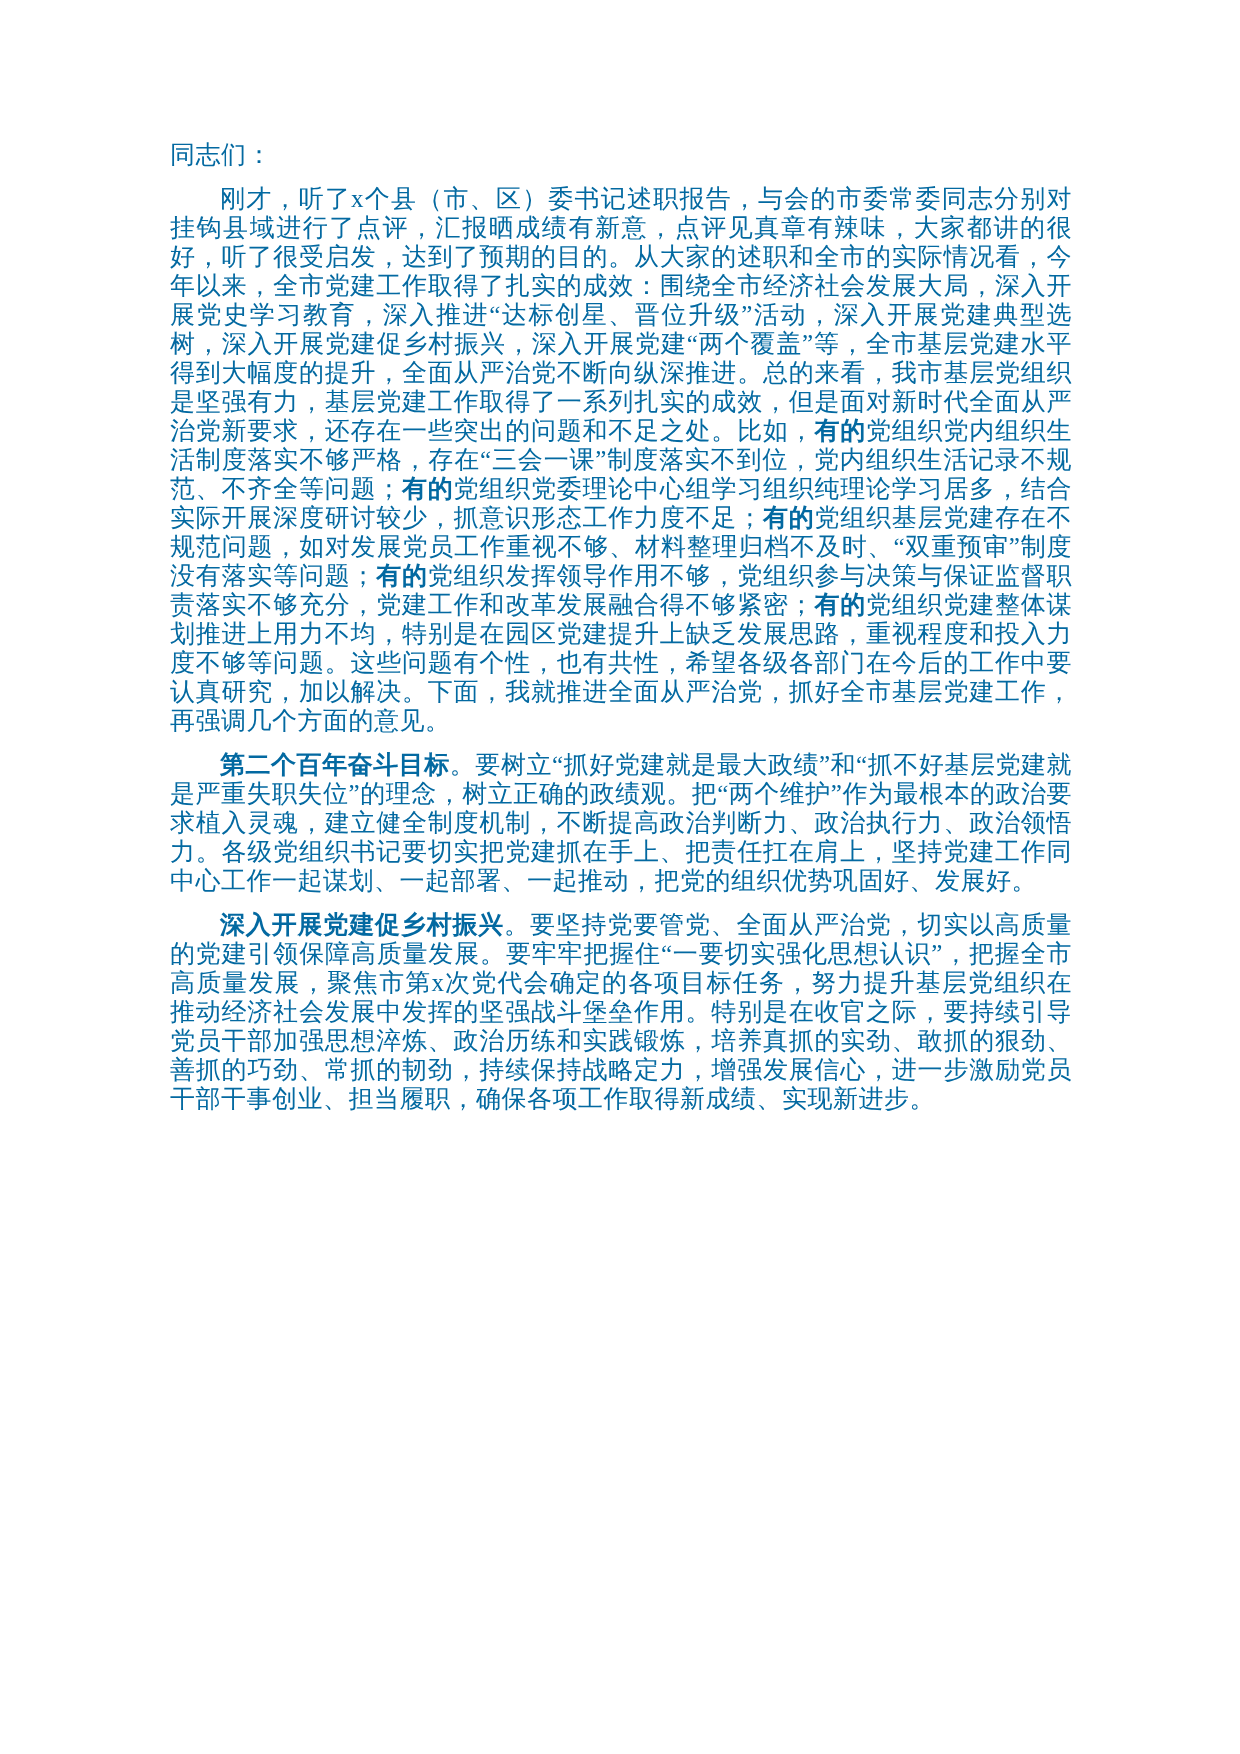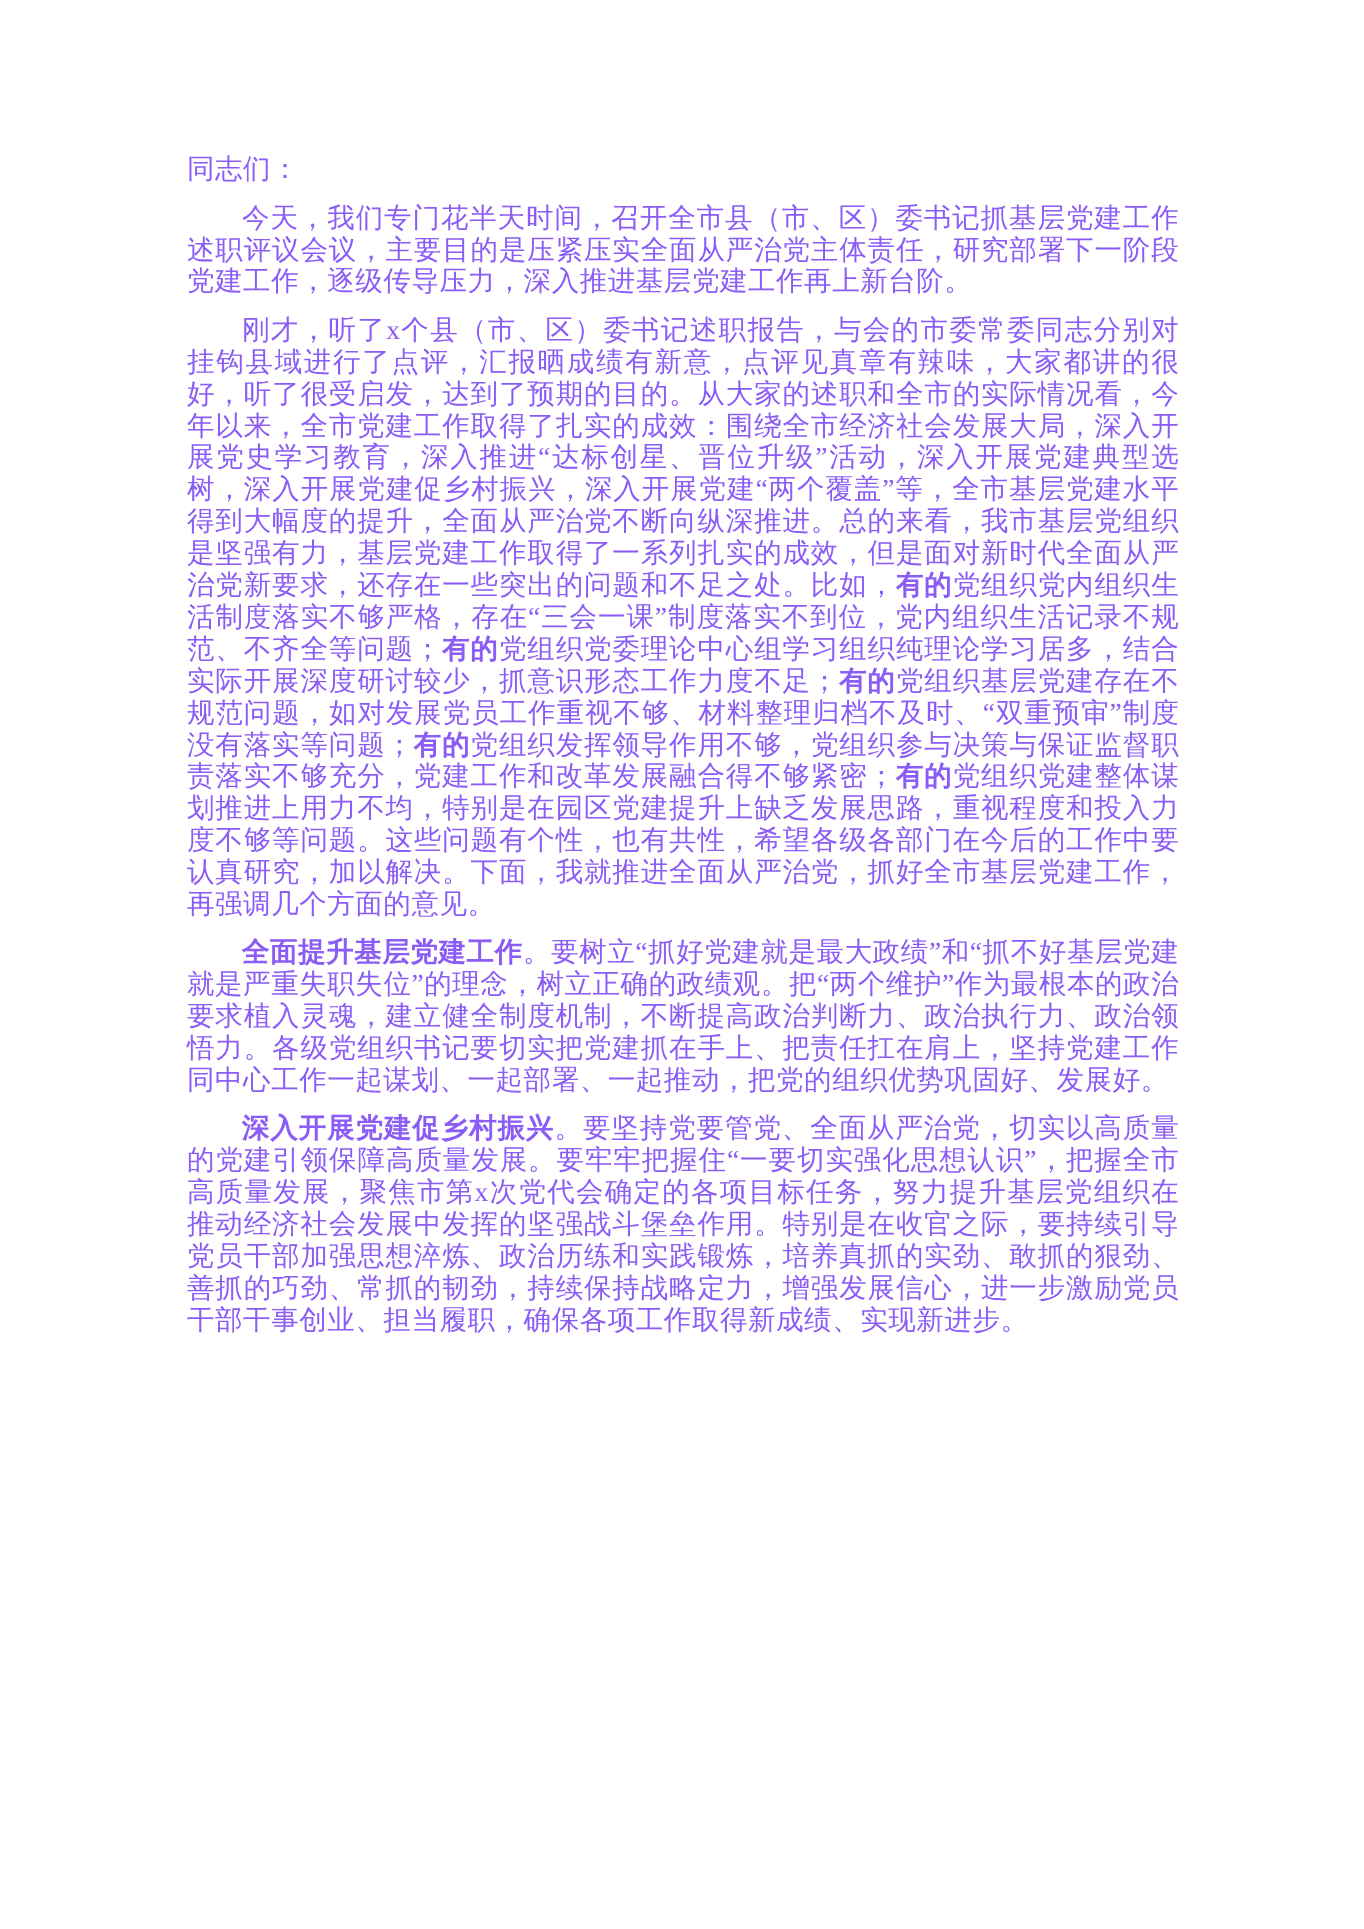--- a/index.html
+++ b/index.html
@@ -41,20 +41,19 @@
     font-weight: normal;
   }
   .run.bold {
     font-weight: bold;
   }
 </style>
 </head>
 <body>
 
 <div class="page">
-  <div class="content" style="color: #8b5cf6; font-family: Liberation Serif, serif;">
+  <div class="content" style="color: #0369a1; font-family: Liberation Serif, serif;">
       <p class="para"><span class="run">同志们：</span></p>
-      <p class="para indent"><span class="run">今天，我们专门花半天时间，召开全市县（市、区）委书记抓基层党建工作述职评议会议，主要目的是压紧压实全面从严治党主体责任，研究部署下一阶段党建工作，逐级传导压力，深入推进基层党建工作再上新台阶。</span></p>
       <p class="para indent"><span class="run">刚才，听了x个县（市、区）委书记述职报告，与会的市委常委同志分别对挂钩县域进行了点评，汇报晒成绩有新意，点评见真章有辣味，大家都讲的很好，听了很受启发，达到了预期的目的。从大家的述职和全市的实际情况看，今年以来，全市党建工作取得了扎实的成效：围绕全市经济社会发展大局，深入开展党史学习教育，深入推进“达标创星、晋位升级”活动，深入开展党建典型选树，深入开展党建促乡村振兴，深入开展党建“两个覆盖”等，全市基层党建水平得到大幅度的提升，全面从严治党不断向纵深推进。总的来看，我市基层党组织是坚强有力，基层党建工作取得了一系列扎实的成效，但是面对新时代全面从严治党新要求，还存在一些突出的问题和不足之处。比如，</span><span class="run bold">有的</span><span class="run">党组织党内组织生活制度落实不够严格，存在“三会一课”制度落实不到位，党内组织生活记录不规范、不齐全等问题；</span><span class="run bold">有的</span><span class="run">党组织党委理论中心组学习组织纯理论学习居多，结合实际开展深度研讨较少，抓意识形态工作力度不足；</span><span class="run bold">有的</span><span class="run">党组织基层党建存在不规范问题，如对发展党员工作重视不够、材料整理归档不及时、“双重预审”制度没有落实等问题；</span><span class="run bold">有的</span><span class="run">党组织发挥领导作用不够，党组织参与决策与保证监督职责落实不够充分，党建工作和改革发展融合得不够紧密；</span><span class="run bold">有的</span><span class="run">党组织党建整体谋划推进上用力不均，特别是在园区党建提升上缺乏发展思路，重视程度和投入力度不够等问题。这些问题有个性，也有共性，希望各级各部门在今后的工作中要认真研究，加以解决。下面，我就推进全面从严治党，抓好全市基层党建工作，再强调几个方面的意见。</span></p>
-      <p class="para indent"><span class="run bold">全面提升基层党建工作</span><span class="run">。要树立“抓好党建就是最大政绩”和“抓不好基层党建就是严重失职失位”的理念，树立正确的政绩观。把“两个维护”作为最根本的政治要求植入灵魂，建立健全制度机制，不断提高政治判断力、政治执行力、政治领悟力。各级党组织书记要切实把党建抓在手上、把责任扛在肩上，坚持党建工作同中心工作一起谋划、一起部署、一起推动，把党的组织优势巩固好、发展好。</span></p>
+      <p class="para indent"><span class="run bold">第二个百年奋斗目标</span><span class="run">。要树立“抓好党建就是最大政绩”和“抓不好基层党建就是严重失职失位”的理念，树立正确的政绩观。把“两个维护”作为最根本的政治要求植入灵魂，建立健全制度机制，不断提高政治判断力、政治执行力、政治领悟力。各级党组织书记要切实把党建抓在手上、把责任扛在肩上，坚持党建工作同中心工作一起谋划、一起部署、一起推动，把党的组织优势巩固好、发展好。</span></p>
       <p class="para indent"><span class="run bold">深入开展党建促乡村振兴</span><span class="run">。要坚持党要管党、全面从严治党，切实以高质量的党建引领保障高质量发展。要牢牢把握住“一要切实强化思想认识”，把握全市高质量发展，聚焦市第x次党代会确定的各项目标任务，努力提升基层党组织在推动经济社会发展中发挥的坚强战斗堡垒作用。特别是在收官之际，要持续引导党员干部加强思想淬炼、政治历练和实践锻炼，培养真抓的实劲、敢抓的狠劲、善抓的巧劲、常抓的韧劲，持续保持战略定力，增强发展信心，进一步激励党员干部干事创业、担当履职，确保各项工作取得新成绩、实现新进步。</span></p>
     </div>
 </div>
 
 </body></html>

